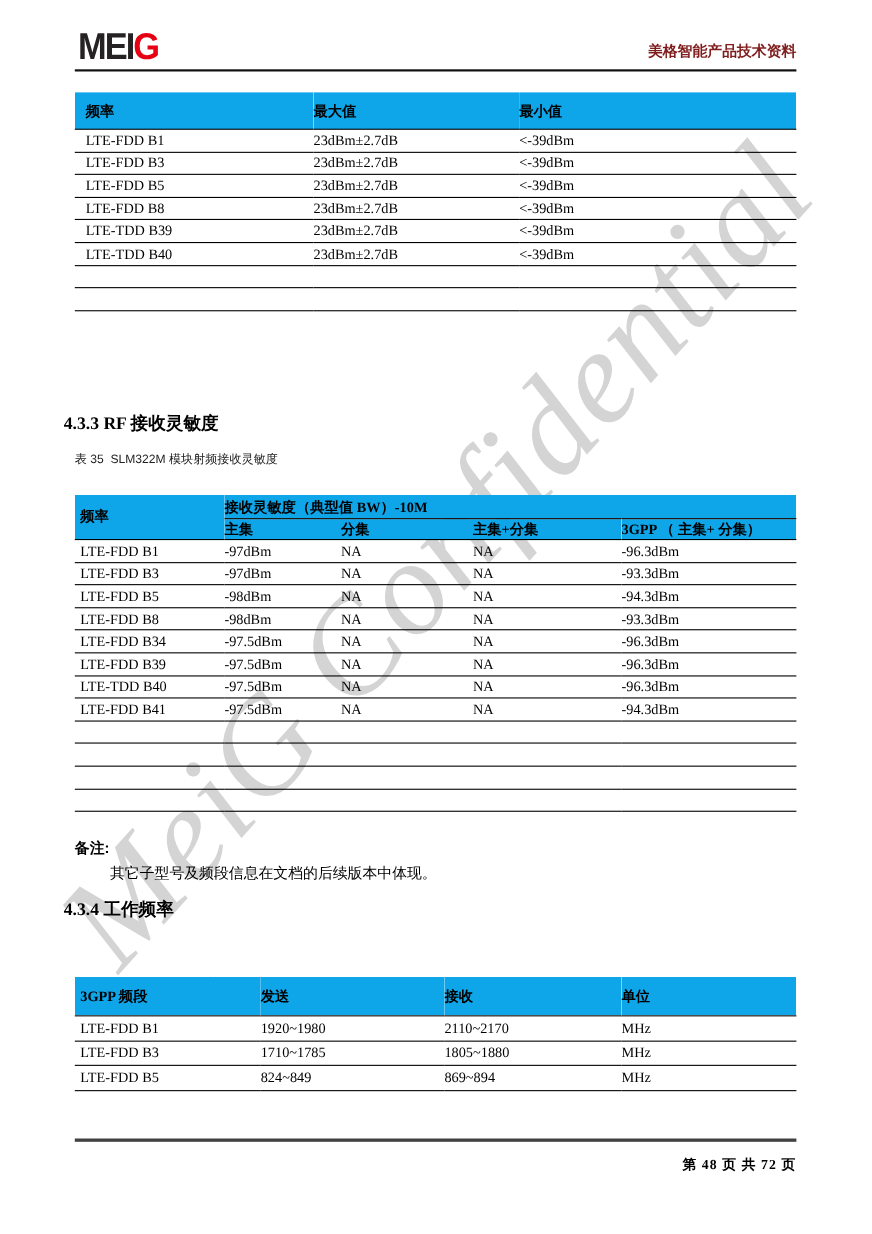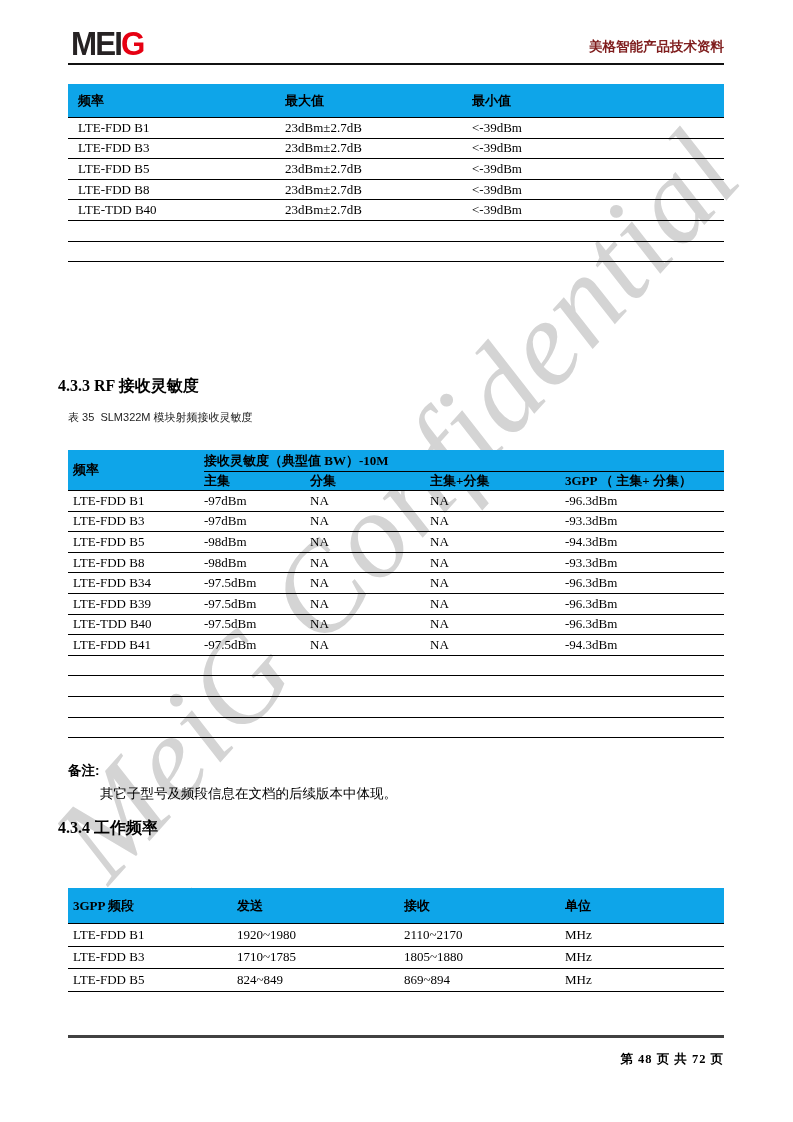--- a/index.html
+++ b/index.html
@@ -98,20 +98,25 @@
             <td>LTE-FDD B5</td>
             <td>23dBm±2.7dB</td>
             <td>&lt;-39dBm</td>
           </tr>
           <tr>
             <td>LTE-FDD B8</td>
             <td>23dBm±2.7dB</td>
             <td>&lt;-39dBm</td>
           </tr>
           <tr>
+            <td>LTE-TDD B39</td>
+            <td>23dBm±2.7dB</td>
+            <td>&lt;-39dBm</td>
+          </tr>
+          <tr>
             <td>LTE-TDD B40</td>
             <td>23dBm±2.7dB</td>
             <td>&lt;-39dBm</td>
           </tr>
           <tr>
             <td colspan="3"></td>
           </tr>
           <tr>
             <td colspan="3"></td>
           </tr>

